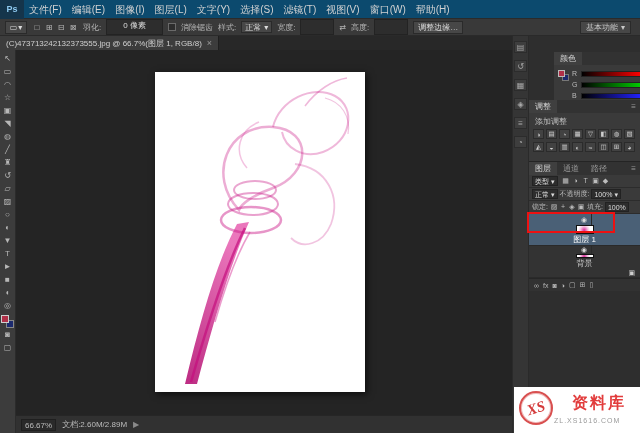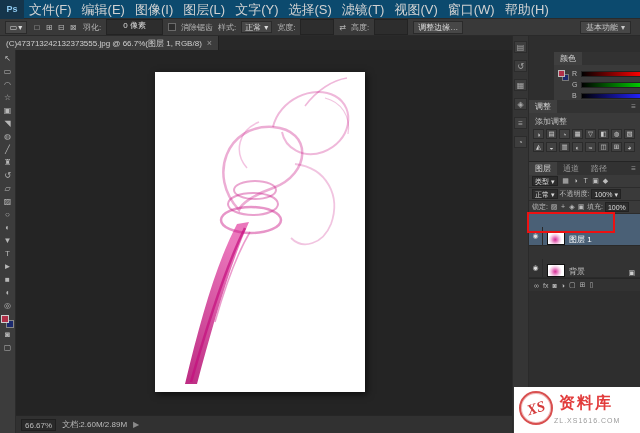--- a/index.html
+++ b/index.html
@@ -8,21 +8,21 @@
     position:relative; width:640px; height:433px; overflow:hidden;
     background:#2a2a2a; font-family:"Liberation Sans","DejaVu Sans",sans-serif;
     color:#c8c8c8; font-size:9px; user-select:none;
   }
   
   #menubar{position:absolute;left:0;top:0;width:640px;height:19px;background:#0c4a6e;
     border-bottom:1px solid #2b2b2b;display:flex;align-items:center;}
   .ps-logo{width:24px;height:19px;background:#15354b;color:#8ec9ef;font-weight:bold;
     display:flex;align-items:center;justify-content:center;font-size:9px;}
   .menu-items{display:flex;height:19px;}
-  .menu-item{padding:0 5px;line-height:19px;font-size:13px;color:#d2d2d2;white-space:nowrap;cursor:default;}
+  .menu-item{padding:0 5px;line-height:19px;font-size:10px;color:#d2d2d2;white-space:nowrap;cursor:default;}
   
   #optionsbar{position:absolute;left:0;top:19px;width:640px;height:17px;background:#393939;
     border-bottom:1px solid #2a2a2a;display:flex;align-items:center;gap:5px;padding:0 5px;font-size:8px;}
   .tool-chip{width:22px;height:13px;background:#474747;border:1px solid #2a2a2a;display:flex;
     align-items:center;justify-content:center;gap:1px;color:#ddd;}
   .mode-icons{display:flex;gap:2px;color:#bbb;font-size:8px;}
   .mode-icons span{width:10px;text-align:center;}
   .opt-label{color:#b5b5b5;white-space:nowrap;}
   .opt-input{background:#2d2d2d;border:1px solid #232323;height:16px;line-height:11px;
     padding:0 16px;color:#ddd;min-width:26px;white-space:nowrap;}
@@ -92,40 +92,40 @@
   
   #panel-layers{top:126px;height:101px;}
   .filter-row,.blend-row,.lock-row{height:13px;display:flex;align-items:center;gap:2px;
     padding:0 3px;font-size:7px;border-bottom:1px solid #2c2c2c;color:#b8b8b8;}
   .mini-chip{background:#2d2d2d;border:1px solid #222;height:10px;line-height:9px;padding:0 2px;
     display:flex;align-items:center;gap:2px;color:#ddd;white-space:nowrap;}
   .f-icons{display:flex;gap:2px;margin-left:2px;}
   .f-icons span,.lock-icons span{width:8px;text-align:center;font-size:7px;color:#bdbdbd;}
   .lock-icons{display:flex;gap:1px;}
   .layer-list{position:relative;background:#333333;}
-  .layer-row{height:32px;display:flex;align-items:flex-end;border-bottom:1px solid #2a2a2a;font-size:8px;}
+  .layer-row{height:32px;display:flex;align-items:center;border-bottom:1px solid #2a2a2a;font-size:8px;flex-direction:column;}
   .layer-row.selected{background:#4a6076;color:#fff;}
   .eye-cell{width:14px;height:18px;display:flex;align-items:center;justify-content:center;
     border-right:1px solid #2a2a2a;font-size:7px;color:#ddd;}
   .layer-thumb{width:18px;height:13px;margin:0 4px;border:1px solid #111;background:#fff;
     background-image:radial-gradient(circle at 45% 60%,rgba(215,30,145,.95) 0,rgba(215,30,145,.25) 40%,transparent 62%);}
   .layer-name{white-space:nowrap;}
   .layer-lock-badge{margin-left:auto;margin-right:5px;font-size:7px;color:#cfcfcf;}
   .red-annotation{position:absolute;left:-2px;top:-2px;width:88px;height:21px;border:2px solid #ee1111;z-index:5;pointer-events:none;}
   .layers-bottom{height:13px;background:#323232;border-top:1px solid #262626;display:flex;
     align-items:center;gap:4px;padding:0 5px;}
   .lb-icon{font-size:7px;color:#b5b5b5;}
   
   #watermark{position:absolute;right:0;bottom:0;width:126px;height:46px;background:#ffffff;z-index:20;}
   .stamp{position:absolute;left:5px;top:4px;width:34px;height:34px;border:2px solid rgba(212,60,60,.9);
     border-radius:50%;box-shadow:inset 0 0 0 1px rgba(212,60,60,.35);display:flex;align-items:center;
     justify-content:center;}
   .stamp-text{font-family:"Liberation Serif","DejaVu Serif",serif;font-style:italic;font-weight:bold;
     font-size:15px;color:#d43c3c;transform:rotate(-18deg);}
-  .wm-title{position:absolute;left:45px;top:6px;font-size:16px;font-weight:bold;color:#e23c3c;letter-spacing:2px;}
+  .wm-title{position:absolute;left:58px;top:6px;font-size:16px;font-weight:bold;color:#e23c3c;letter-spacing:2px;}
   .wm-url{position:absolute;left:40px;top:30px;font-size:7px;color:#9a9a9a;letter-spacing:1px;}
 </style>
 </head>
 <body>
 
 <div id="app">
 
   <div id="menubar">
     <div class="ps-logo">Ps</div>
     <div class="menu-items">

